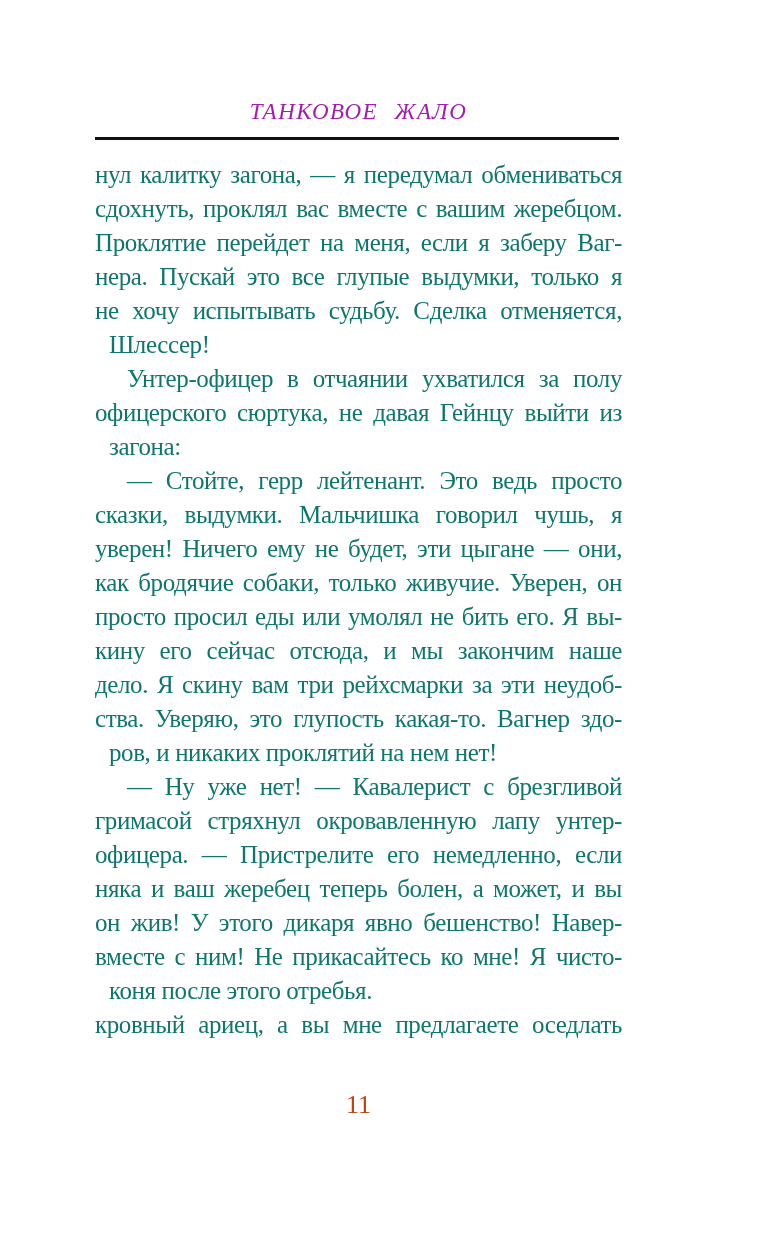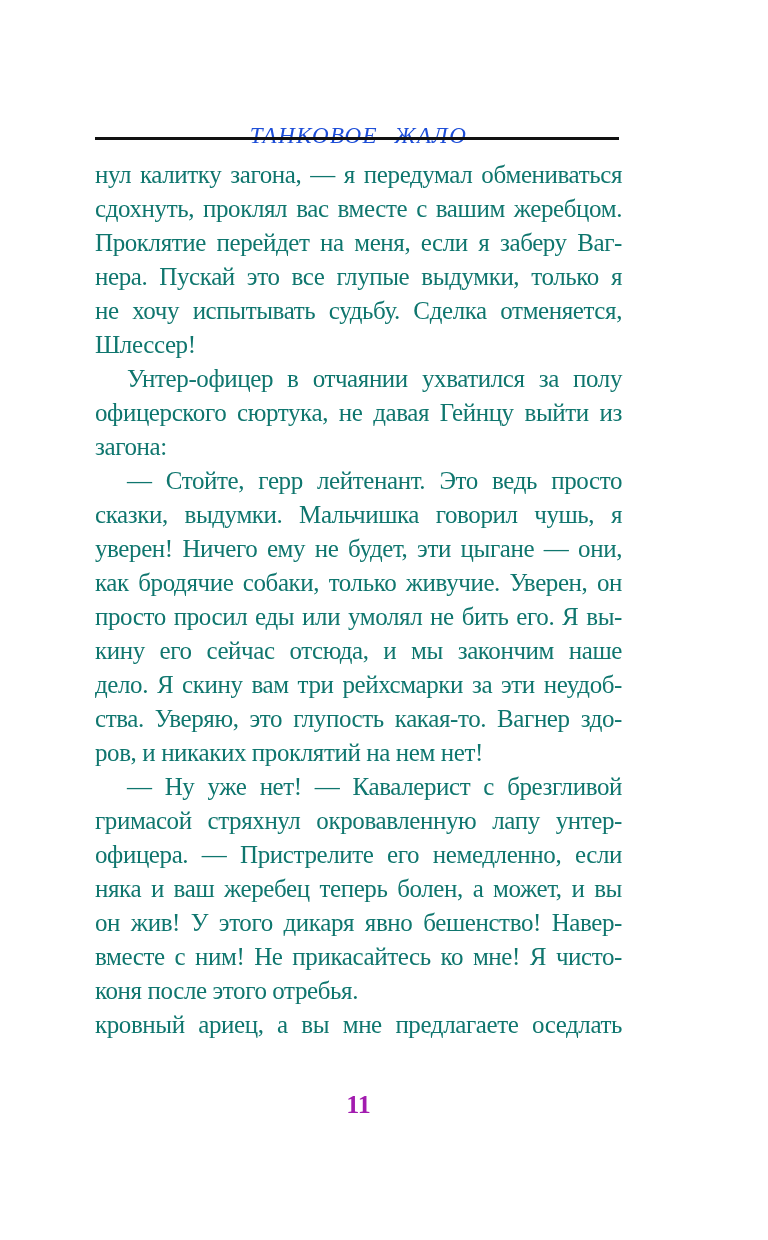--- a/index.html
+++ b/index.html
@@ -24,22 +24,21 @@
     position: absolute;
     left: 95px;
     width: 527px;
     top: 99px;
     text-align: center;
     font-style: italic;
     font-size: 23px;
     line-height: 26px;
     letter-spacing: 1.5px;
     word-spacing: 9px;
-    color: #1d4ed8;
-    margin-top: 24px;
+    color: #a21caf;
   }
   .header-rule {
     position: absolute;
     left: 95px;
     top: 137px;
     width: 524px;
     height: 3px;
     background: #111111;
   }
   .body-text {
@@ -55,34 +54,35 @@
   .para { margin: 0; padding: 0; }
   .line {
     height: 34px;
     overflow: visible;
     text-align: justify;
     text-align-last: justify;
     white-space: normal;
   }
   .line.last-line {
     text-align-last: left;
+    margin-left: 14px;
   }
   .line.indent-line {
     text-indent: 32px;
   }
   .folio {
     position: absolute;
     left: 95px;
     width: 527px;
     top: 1090px;
     text-align: center;
-    font-weight: bold;
+    font-weight: normal;
     font-size: 26px;
     line-height: 30px;
-    color: #a21caf;
+    color: #c2410c;
   }
 </style>
 </head>
 <body>
 
 <div class="page">
 
   <div class="running-head">ТАНКОВОЕ ЖАЛО</div>
 
   <div class="header-rule"></div>

